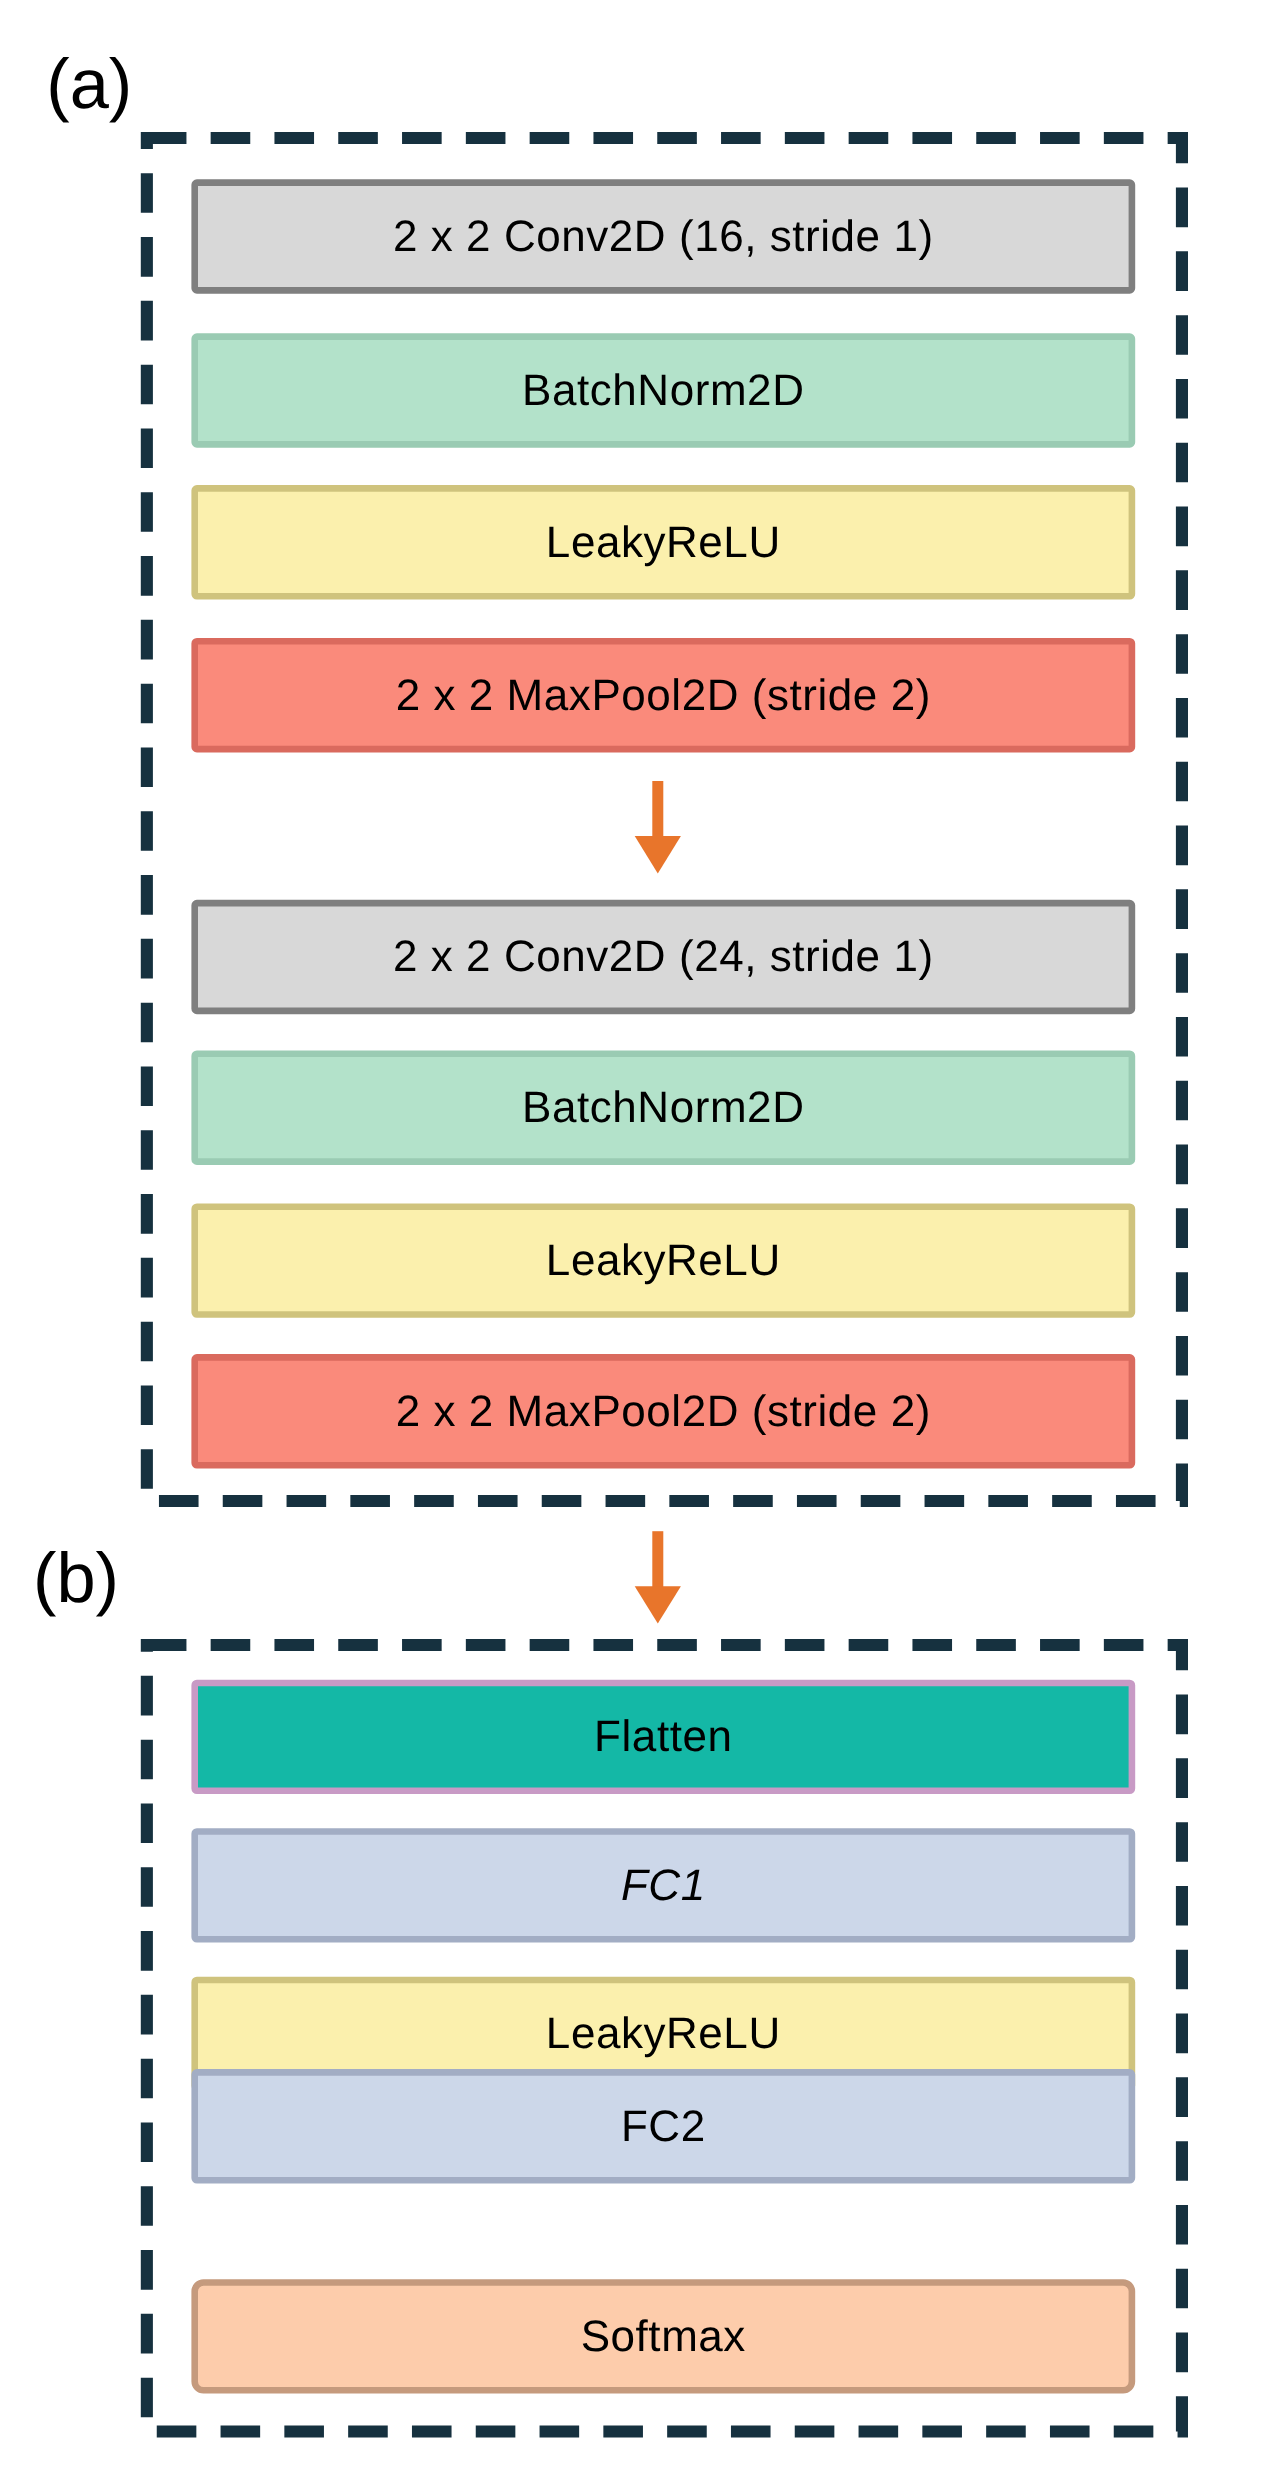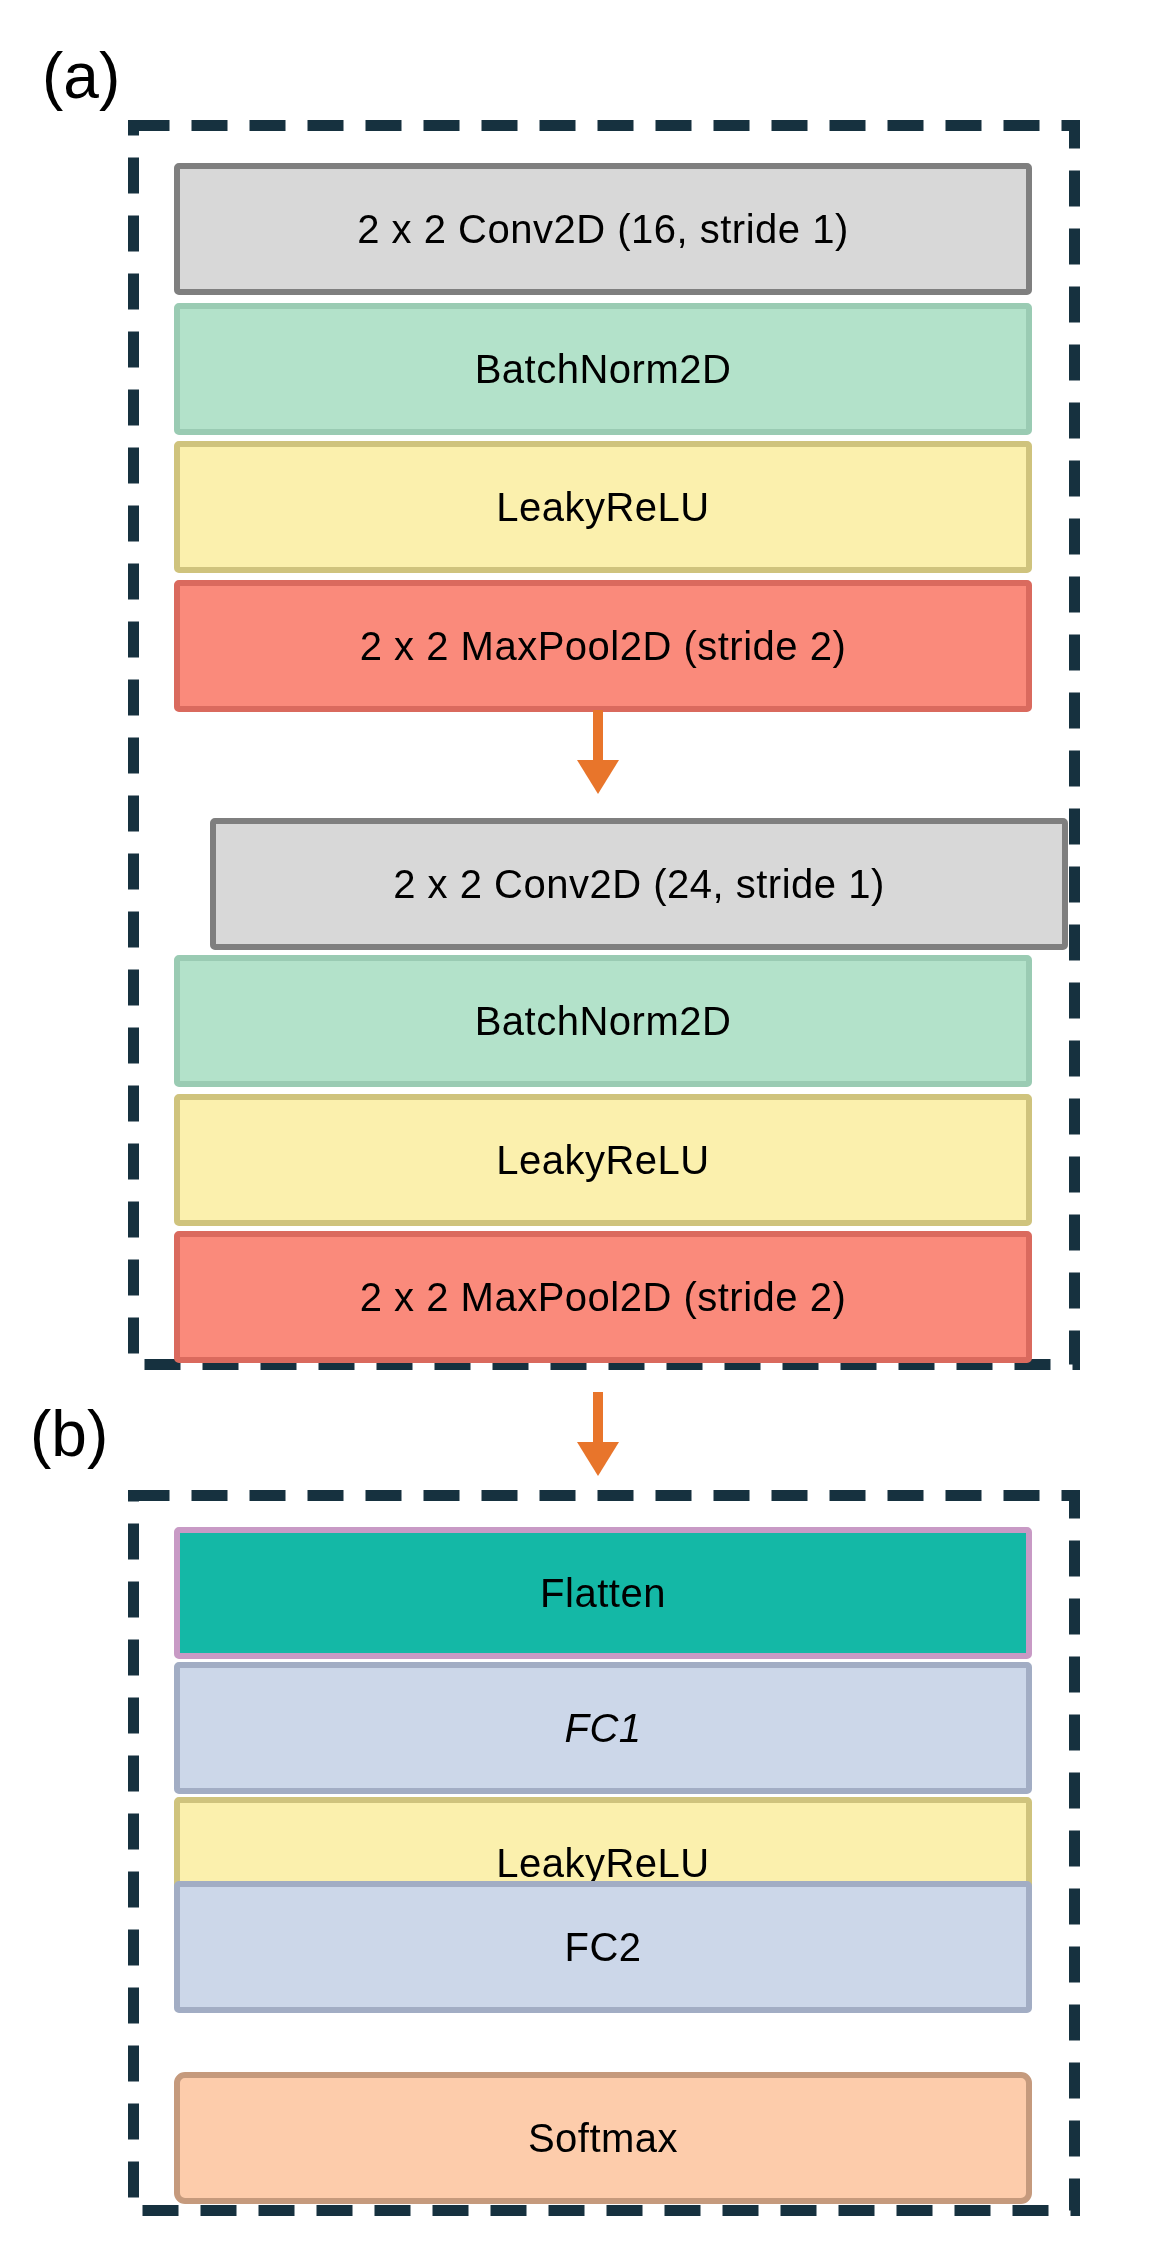--- a/index.html
+++ b/index.html
@@ -29,21 +29,21 @@
     position: absolute;
     overflow: visible;
   }
   svg.dashed-rect.block-a { left: 128px; top: 120px; }
   svg.dashed-rect.block-b { left: 128px; top: 1490px; }
 
   .layer {
     position: absolute;
     left: 174px;
     width: 858px;
-    height: 132px;
+    height: 104px;
     box-sizing: border-box;
     border: 6px solid;
     border-radius: 5px;
     display: flex;
     align-items: center;
     justify-content: center;
     font-size: 40px;
     letter-spacing: 0.5px;
     text-align: center;
   }
@@ -98,21 +98,21 @@
   </div>
   <div class="layer a4" style="background-color: rgb(250, 138, 123); border-color: rgb(218, 106, 94);">
     <span>2 x 2 MaxPool2D (stride 2)</span>
   </div>
 
   <svg class="flow-arrow arrow-1" width="48" height="86" viewBox="0 0 48 86">
     <line x1="24" y1="0" x2="24" y2="54" stroke-width="10" style="stroke: rgb(232, 117, 43);"></line>
     <polygon points="3,50 45,50 24,84" style="fill: rgb(232, 117, 43);"></polygon>
   </svg>
 
-  <div class="layer a5" style="background-color: rgb(216, 216, 216); border-color: rgb(127, 127, 127); margin-left: 36px;">
+  <div class="layer a5" style="background-color: rgb(216, 216, 216); border-color: rgb(127, 127, 127);">
     <span>2 x 2 Conv2D (24, stride 1)</span>
   </div>
   <div class="layer a6" style="background-color: rgb(179, 226, 202); border-color: rgb(154, 203, 179);">
     <span>BatchNorm2D</span>
   </div>
   <div class="layer a7" style="background-color: rgb(251, 240, 173); border-color: rgb(207, 195, 125);">
     <span>LeakyReLU</span>
   </div>
   <div class="layer a8" style="background-color: rgb(250, 138, 123); border-color: rgb(218, 106, 94);">
     <span>2 x 2 MaxPool2D (stride 2)</span>

